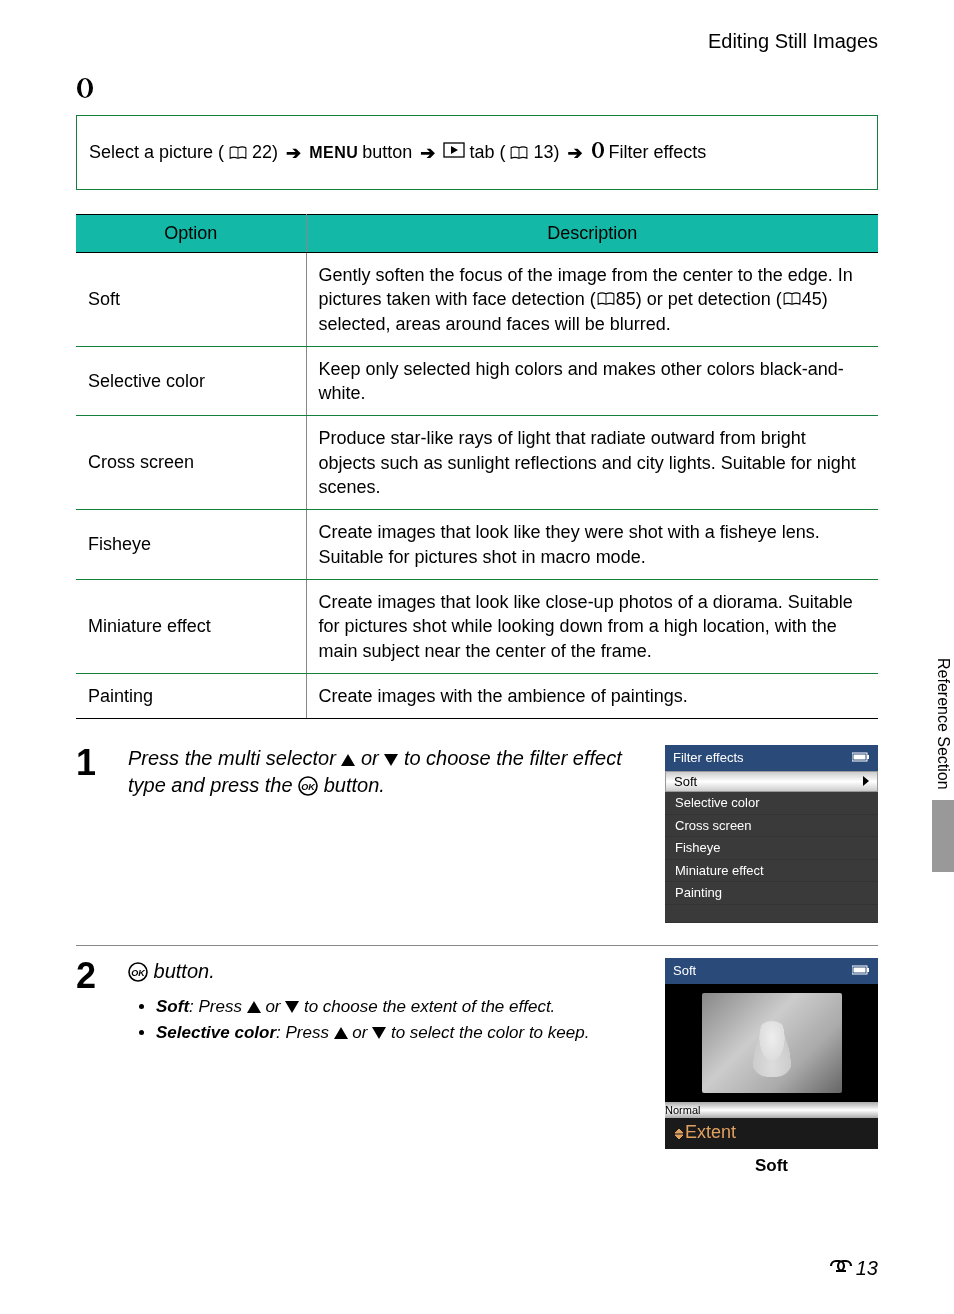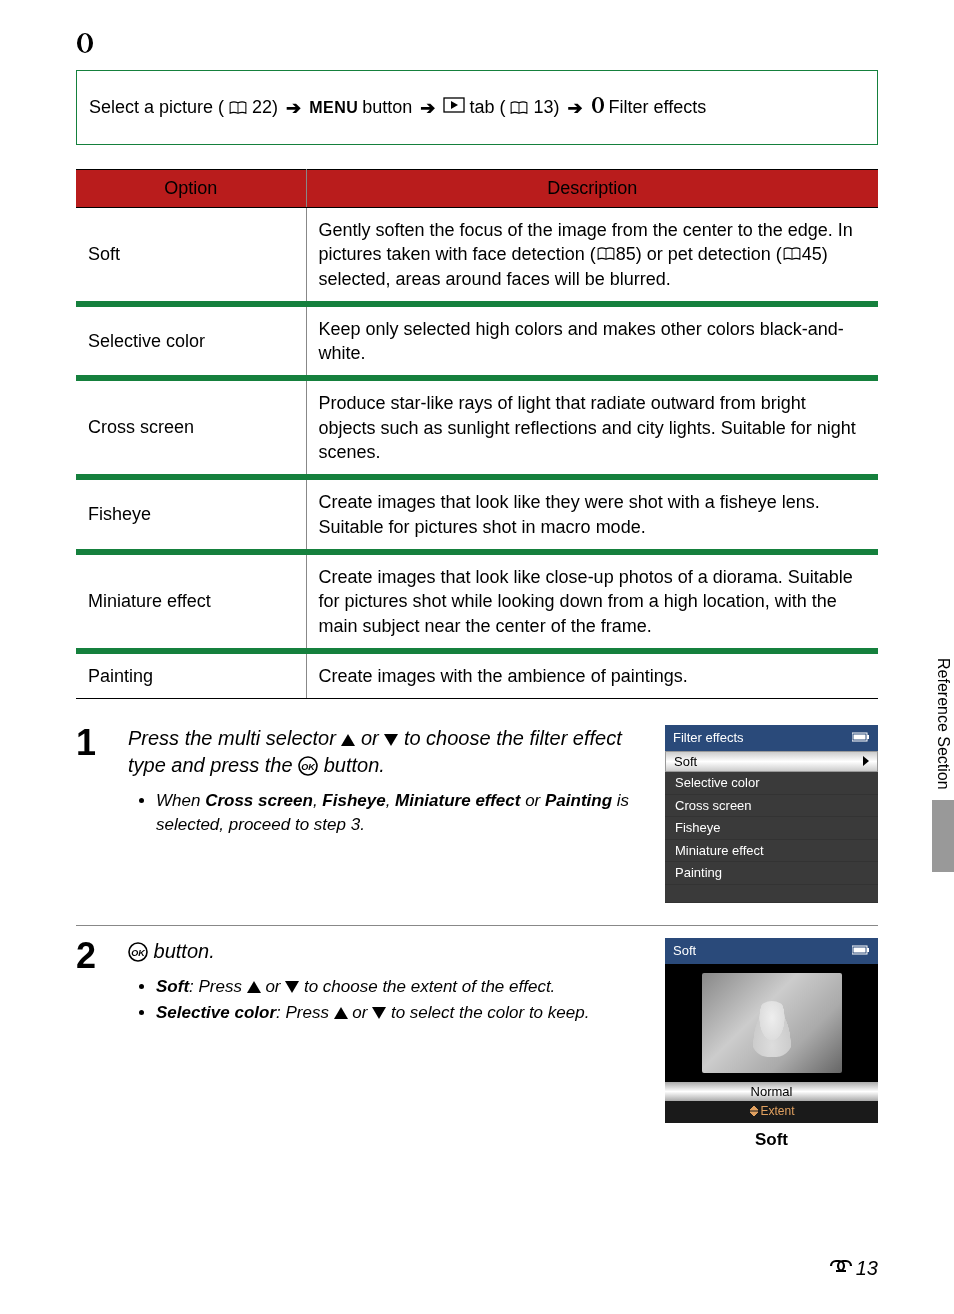--- a/index.html
+++ b/index.html
@@ -10,23 +10,23 @@
   .title-icon { width: 18px; height: 22px; display: inline-block; }
   .title-icon svg { width: 100%; height: 100%; }
   .nav-box { border: 1px solid #15803d; padding: 25px 12px; font-size: 18px; display: flex; flex-wrap: wrap; align-items: center; gap: 4px; margin-bottom: 24px; }
   .book-icon { display: inline-flex; align-items: center; }
   .book-icon svg { width: 20px; height: 16px; }
   .arrow-r { font-size: 18px; margin: 0 4px; font-weight: bold;}
   .menu-text { font-family: Arial; font-weight: bold; letter-spacing: 0.5px; font-size: 16px; }
   .play-icon svg { width: 22px; height: 16px; }
   .small-filter-icon svg { width: 14px; height: 18px; }
   table { width: 100%; border-collapse: collapse; margin-bottom: 26px; }
-  th { background: #b91c1c; font-weight: normal; font-size: 18px; padding: 8px 26px; border-top: 1.5px solid #000; border-bottom: 1.5px solid #000; }
+  th { background: #14b8a6; font-weight: normal; font-size: 18px; padding: 8px 26px; border-top: 1.5px solid #000; border-bottom: 1.5px solid #000; }
   th:first-child { border-right: 1px solid #888; }
-  td { font-size: 18px; padding: 10px 12px; border-bottom: 6px solid #15803d; vertical-align: middle; }
+  td { font-size: 18px; padding: 10px 12px; border-bottom: 1px solid #15803d; vertical-align: middle; }
   tr:last-child td { border-bottom: 1.5px solid #000; }
   td:first-child { border-right: 1px solid #888; width: 230px; }
   .desc-cell { line-height: 1.35; }
   .inline-book svg { width: 20px; height: 14px; vertical-align: -1px; }
   .step { display: flex; gap: 22px; margin-bottom: 12px; border-bottom: 1px solid #888; padding-bottom: 22px; }
   .step:last-of-type { border-bottom: none; }
   .step-num { font-size: 36px; font-weight: bold; line-height: 1; min-width: 30px; }
   .step-body { flex: 1; }
   .step-text { font-size: 20px; line-height: 1.35; display: flex; align-items: flex-start; gap: 20px; }
   .step-main { flex: 1; font-style: italic; }
@@ -41,36 +41,37 @@
   .screen-list { }
   .screen-item { padding: 2px 10px; border-bottom: 1px solid #333; background: #3a3a3a; }
   .screen-item.selected { background: linear-gradient(#ccc,#fff,#ccc); color: #000; border: 1px solid #999; display:flex; justify-content:space-between; align-items:center; padding: 1px 8px; }
   .screen-item.empty { height: 18px; background: #3a3a3a; }
   .battery svg { width: 18px; height: 10px; }
   .screen2 { width: 213px; background: #000; color: #fff; font-size: 13px; flex-shrink: 0; }
   .screen2-header { background: #2a4a7a; padding: 4px 8px; display: flex; justify-content: space-between; align-items: center; }
   .photo-area { background: #000; padding: 6px; height: 118px; display:flex; align-items:center; justify-content:center; }
   .photo { width: 140px; height: 100px; background: linear-gradient(135deg,#888 0%,#ccc 40%,#aaa 70%,#666 100%); border-radius: 2px; position:relative; overflow:hidden; }
   .photo::after{ content:""; position:absolute; left:50%; top:28%; width:44px; height:56px; background:radial-gradient(ellipse at 50% 30%, #eee 0%, #ddd 40%, transparent 41%), radial-gradient(ellipse at 50% 80%, #ddd 0%, #ccc 60%, transparent 61%); transform:translateX(-50%); border-radius:50% 50% 40% 40%; }
-  .slider-bar { background: linear-gradient(#aaa,#fff,#aaa); color:#000; text-align:center; font-size:13px; padding:1px 0; }
-  .extent-bar { background:#1a1a1a; color:#e0a060; text-align:center; font-size:12px; padding:2px 8px 4px; }
+  .slider-bar { background: linear-gradient(#aaa,#fff,#aaa); color:#000; font-size:11px; padding:1px 0; }
+  .extent-bar { background:#1a1a1a; color:#e0a060; text-align:left; font-size:18px; padding:2px 8px 4px; }
   .extent-icon svg { width:12px; height:10px; vertical-align:-1px; fill:#e0a060; stroke:#e0a060; }
   .screen2-caption { text-align:center; font-weight:bold; font-size:17px; margin-top:6px; color:#000; }
   .side-tab { position: absolute; right: 0; top: 650px; width: 22px; }
   .side-text { writing-mode: vertical-rl; font-size: 16px; padding: 8px 2px; text-align:center; }
   .side-dark { background: #999; height: 72px; width: 22px; margin-top: 2px; }
   .page-num { position: absolute; right: 76px; bottom: 34px; font-size: 20px; font-style: italic; display:flex; align-items:center; gap:2px; }
   .link-icon svg { width:26px; height:18px; }
   .bold { font-weight: bold; }
   .chev svg { width:6px; height:10px; }
 </style>
 </head>
 <body>
 
 <div class="page">
+  <div class="header-right">Editing Still Images</div>
 
   <div class="title">
     <span class="title-icon">
       <svg viewBox="0 0 18 22">
           <ellipse cx="9" cy="11" rx="8" ry="10" fill="#000"></ellipse>
           <ellipse cx="9" cy="11" rx="4" ry="9" fill="#fff"></ellipse>
         </svg>
     </span>
   </div>
 
@@ -158,25 +159,20 @@
           <div class="main-line">
             <span>Press the multi selector </span><span class="tri-up"><svg viewBox="0 0 14 12">
                   <polygon points="7,0 14,12 0,12" fill="#000"></polygon>
                 </svg></span><span> or </span><span class="tri-down"><svg viewBox="0 0 14 12">
                   <polygon points="0,0 14,0 7,12" fill="#000"></polygon>
                 </svg></span><span> to choose the filter effect type and press the </span><span class="ok-btn"><svg viewBox="0 0 20 20">
                   <circle cx="10" cy="10" r="9" fill="none" stroke="#000" stroke-width="1.6"></circle>
                   <text x="10" y="14" text-anchor="middle" font-size="9" font-weight="bold" font-family="Arial">OK</text>
                 </svg></span><span> button.</span>
           </div>
-          <ul class="bullet-list">
-            <li>
-              <span>When </span><span class="bold">Cross screen</span><span>, </span><span class="bold">Fisheye</span><span>, </span><span class="bold">Miniature effect</span><span> or </span><span class="bold">Painting</span><span> is selected, proceed to step 3.</span>
-            </li>
-          </ul>
         </div>
         <div class="screen">
           <div class="screen-header">
             <span>Filter effects</span>
             <span class="battery"><svg viewBox="0 0 18 10">
                   <rect x="0" y="1" width="15" height="8" fill="none" stroke="#fff"></rect>
                   <rect x="15" y="3" width="2" height="4" fill="#fff"></rect>
                   <rect x="1.5" y="2.5" width="12" height="5" fill="#fff"></rect>
                 </svg></span>
           </div>

